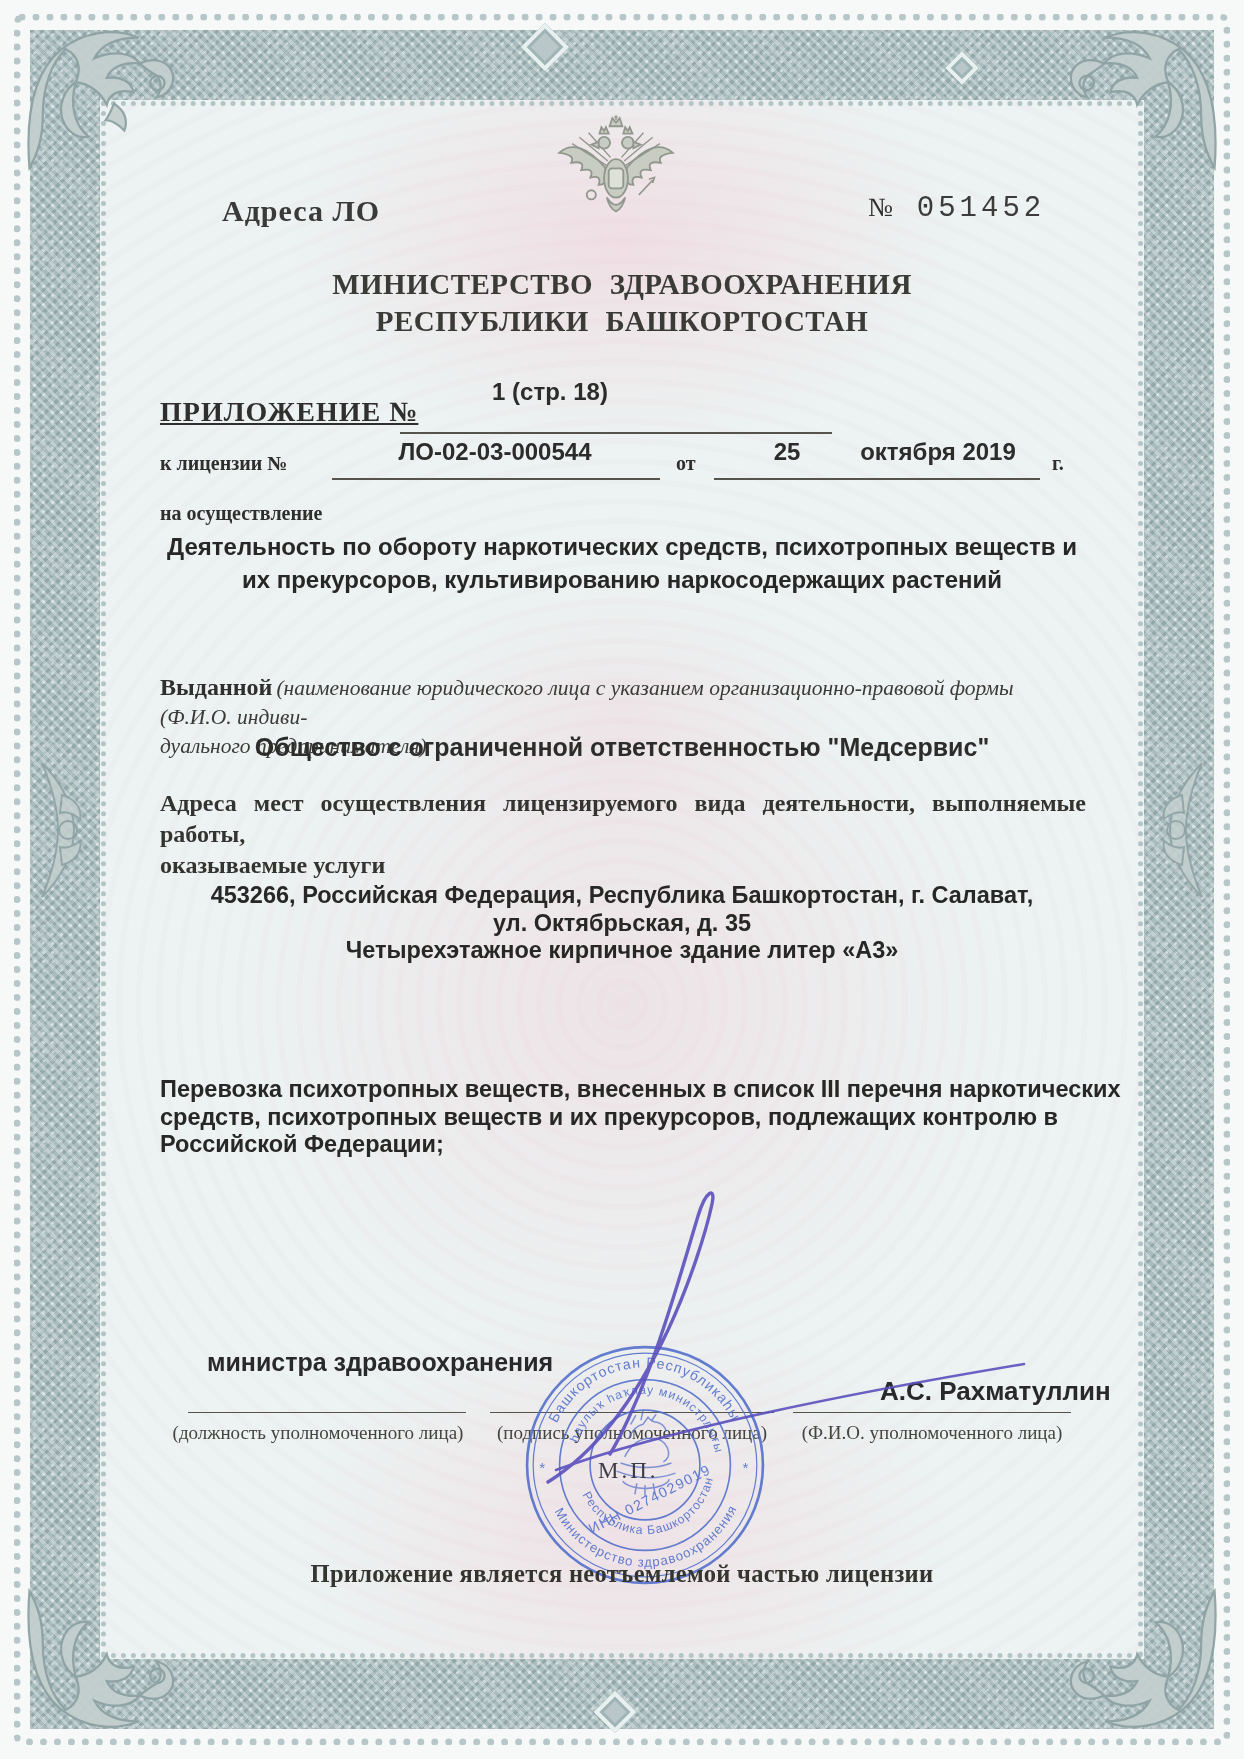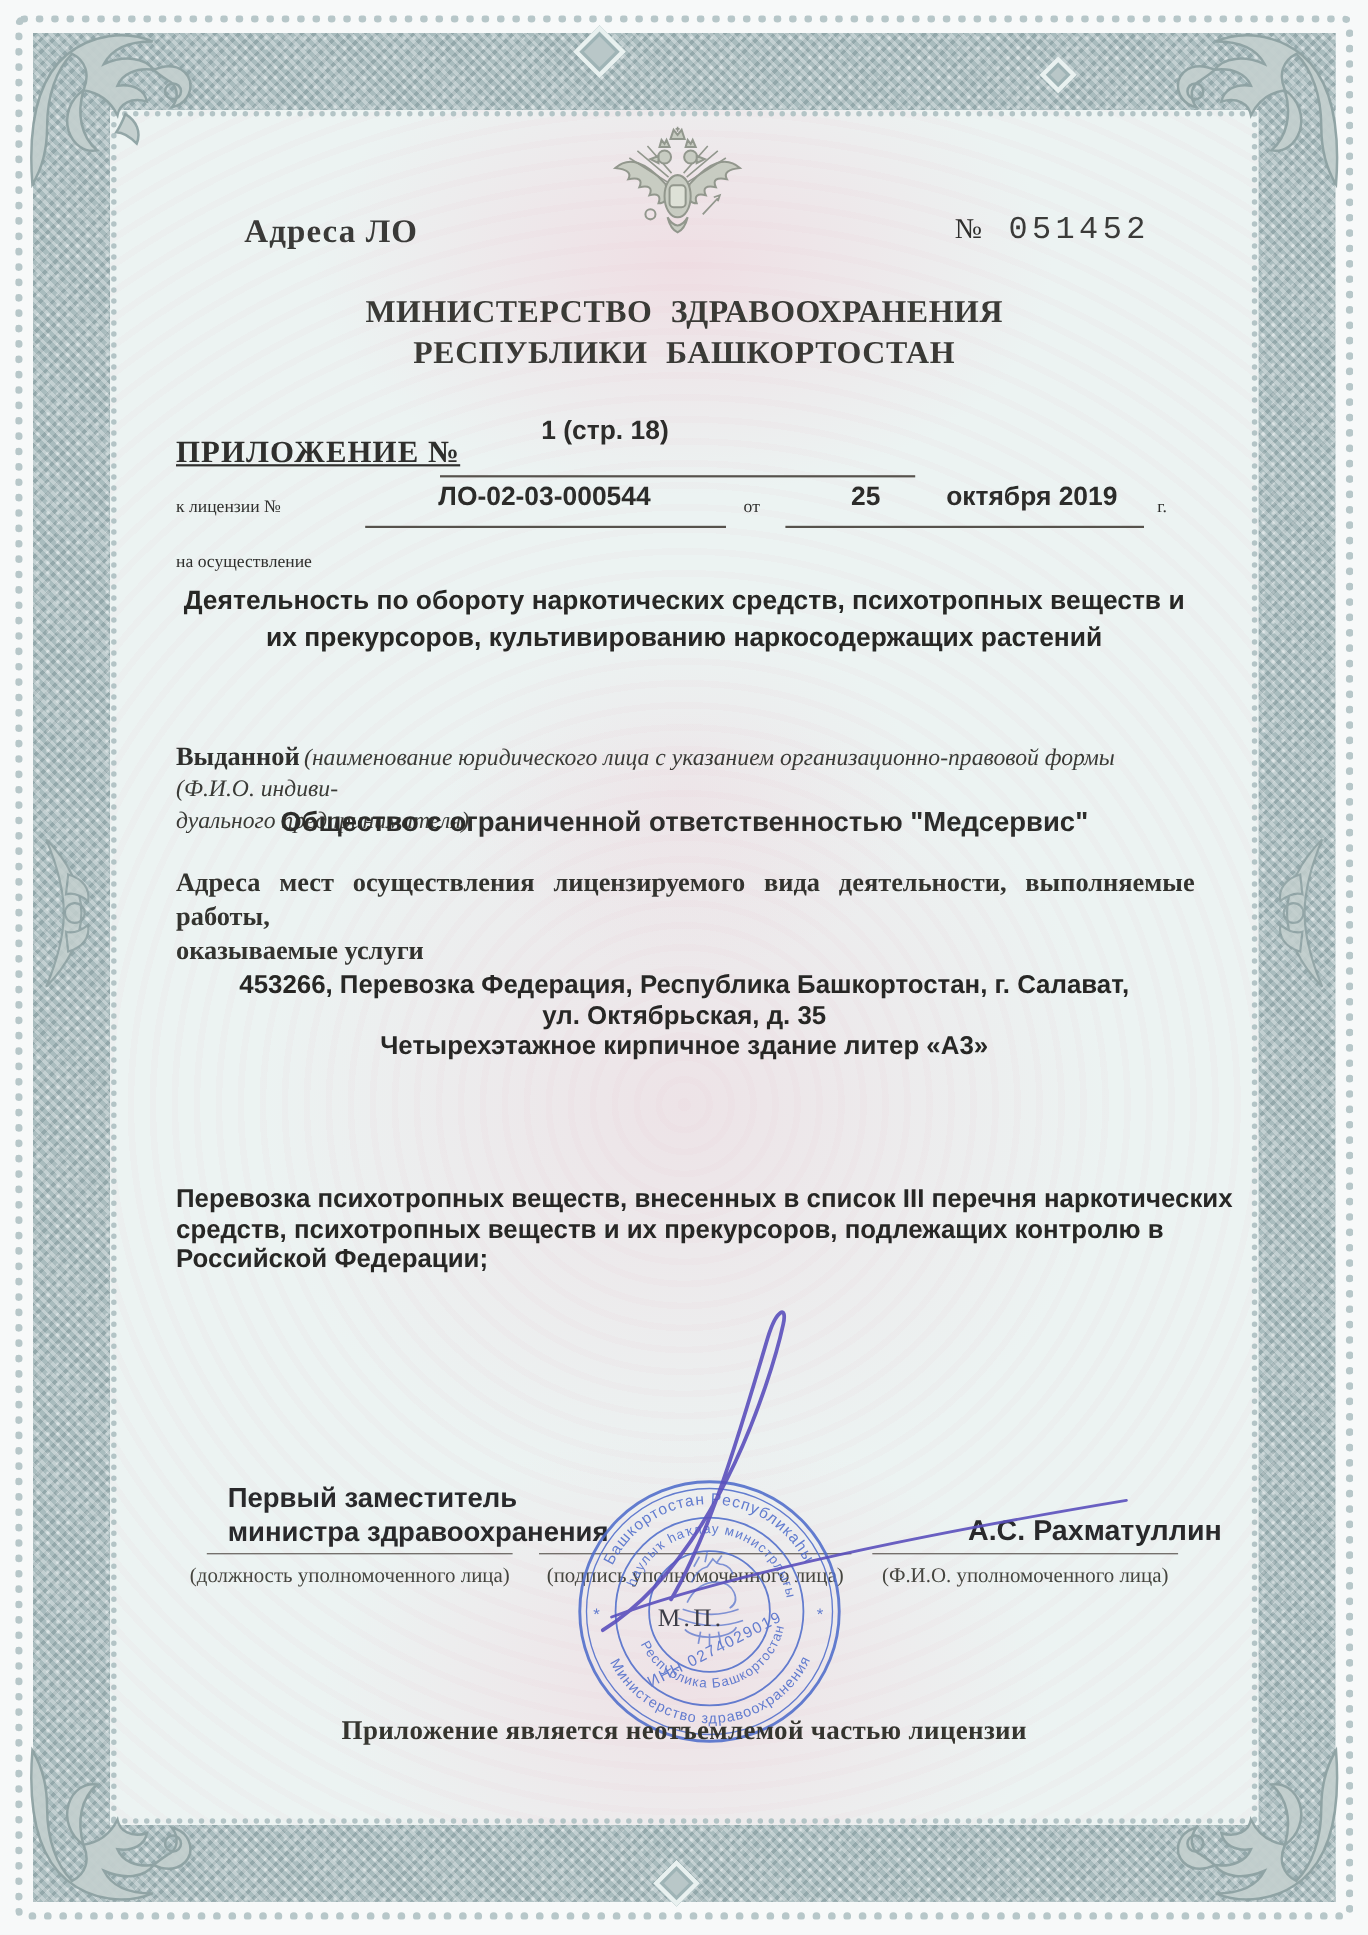--- a/index.html
+++ b/index.html
@@ -36,21 +36,21 @@
   .sans{font-family:"Liberation Sans",sans-serif;}
   .mono{font-family:"Liberation Mono",monospace;}
   .b{font-weight:bold;}
   .center{text-align:center;} .nowrap{white-space:nowrap;}
   .rule{position:absolute;height:0;border-top:2px solid #56524c;}
   .series{font-size:30px;font-weight:bold;letter-spacing:1px;color:#3a3a38;}
   .docnum{font-size:29px;letter-spacing:4px;color:#3b3b39;font-family:Liberation Mono, monospace;}
   .ministry{font-size:29px;font-weight:bold;line-height:37px;letter-spacing:.5px;word-spacing:9px;color:#3a3a36;}
   .annex-label{font-size:28px;font-weight:bold;letter-spacing:1px;}
   .fill-val{font-family:"Liberation Sans",sans-serif;font-weight:bold;font-size:24px;color:#2c2c2a;}
-  .lbl24{font-size:16px;}
+  .lbl24{font-size:20px;font-weight:bold;}
   .bold-body{font-family:"Liberation Sans",sans-serif;font-weight:bold;font-size:23.5px;line-height:27.5px;color:#272725;}
   .serif-bold-body{font-size:24px;font-weight:bold;line-height:31px;color:#33332f;}
   .note-i{font-size:21.5px;font-style:italic;line-height:29px;color:#3a3a36;}
   .caption{font-size:19px;color:#45453f;}
   .justify-line{text-align:justify;text-align-last:justify;}
   .footer-note{font-size:24.5px;font-weight:bold;letter-spacing:.3px;color:#35352f;}
   .mp{font-size:23px;letter-spacing:3px;color:#3c3c46;}
   svg text{font-family:"Liberation Sans",sans-serif;}
 </style>
 </head>
@@ -175,33 +175,32 @@
     <span class="serif note-i">(наименование юридического лица с указанием организационно-правовой формы (Ф.И.О. индиви-</span>
     <div class="serif note-i">дуального предпринимателя)</div>
   </div>
   <div class="abs fill-val center nowrap" style="left:152px;width:940px;top:733px;font-size:25px;">Общество с ограниченной ответственностью "Медсервис"</div>
 
   <div class="abs serif serif-bold-body" style="left:160px;width:926px;top:788px;">
     <div class="justify-line nowrap" style="white-space:normal;">Адреса мест осуществления лицензируемого вида деятельности, выполняемые работы,</div>
     <div>оказываемые услуги</div>
   </div>
   <div class="abs bold-body center" style="left:152px;width:940px;top:882px;">
-    <div class="nowrap">453266, Перевозка Федерация, Республика Башкортостан, г. Салават,</div>
+    <div class="nowrap">453266, Российская Федерация, Республика Башкортостан, г. Салават,</div>
     <div class="nowrap">ул. Октябрьская, д. 35</div>
     <div class="nowrap">Четырехэтажное кирпичное здание литер «А3»</div>
   </div>
 
   <div class="abs bold-body" style="left:160px;width:940px;top:1076px;">
     <div class="nowrap">Перевозка психотропных веществ, внесенных в список III перечня наркотических</div>
     <div class="nowrap">средств, психотропных веществ и их прекурсоров, подлежащих контролю в</div>
     <div class="nowrap">Российской Федерации;</div>
   </div>
 
   <div class="abs sans b" style="left:207px;top:1347px;font-size:25px;line-height:31px;color:#29292b;">
-    <div>Первый заместитель</div>
     <div>министра здравоохранения</div>
   </div>
   <div class="abs sans b nowrap" style="left:880px;width:210px;top:1376px;font-size:26px;color:#29292b;">А.С. Рахматуллин</div>
 
   <div class="rule" style="left:188px;width:278px;top:1412px;border-top-width:1.6px;"></div>
   <div class="rule" style="left:490px;width:284px;top:1412px;border-top-width:1.6px;"></div>
   <div class="rule" style="left:793px;width:278px;top:1412px;border-top-width:1.6px;"></div>
 
   <div class="abs caption serif center nowrap" style="left:168px;width:300px;top:1422px;">(должность уполномоченного лица)</div>
   <div class="abs caption serif center nowrap" style="left:482px;width:300px;top:1422px;">(подпись уполномоченного лица)</div>

